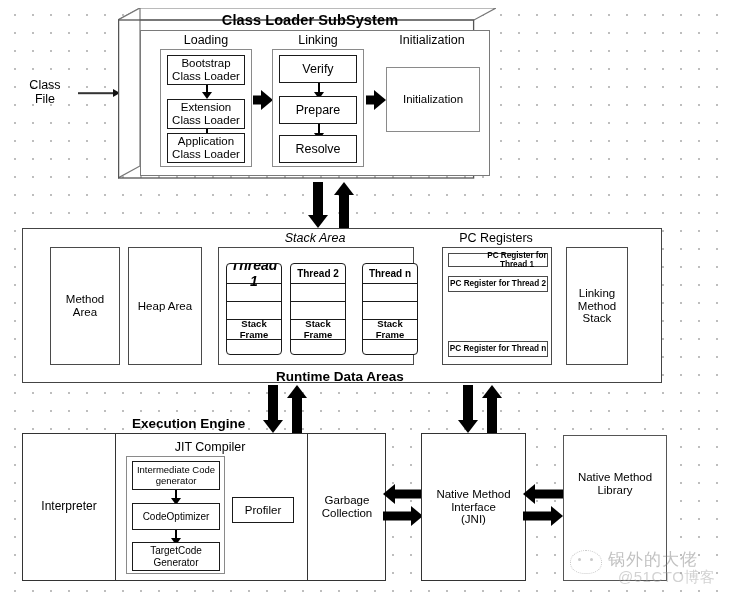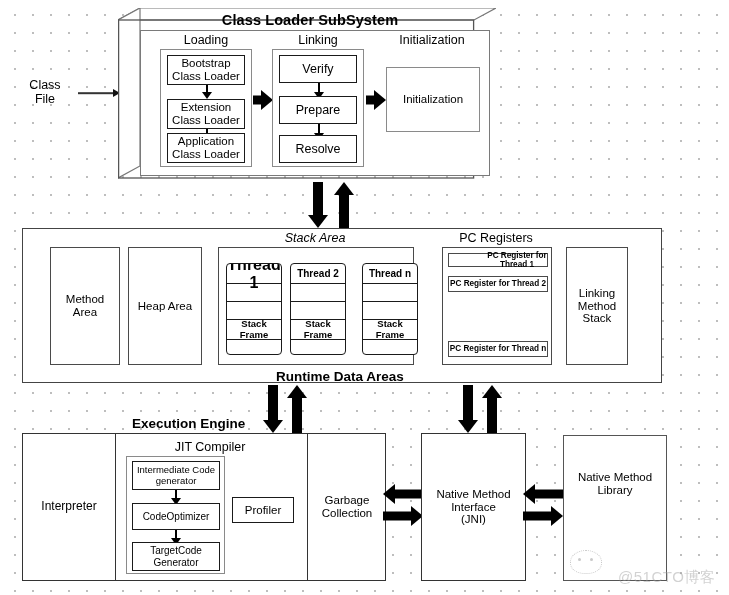--- a/index.html
+++ b/index.html
@@ -166,21 +166,21 @@
   <span class="lbl">Method</span>
   <span class="lbl">Area</span>
 </div>
 
 <div class="abs wbox-thin ctr lbl" style="left:128px;top:247px;width:74px;height:118px;">Heap Area</div>
 
 <div class="abs ctr ttl-md" style="left:240px;top:230px;width:150px;height:16px;font-style:italic;">Stack Area</div>
 <div class="abs wbox-thin" style="left:218px;top:247px;width:196px;height:118px;"></div>
 
 <div class="abs wbox" style="left:226px;top:263px;width:56px;height:92px;border-radius:4px;overflow:hidden;">
-  <div class="ctr lbl-sm" style="height:19px;font-size:16px;">Thread 1</div>
+  <div class="ctr lbl-sm" style="height:19px;font-size:14px;font-style:italic;">Thread 1</div>
   <div class="thread-cell" style="height:17px;"></div>
   <div class="thread-cell" style="height:17px;"></div>
   <div class="thread-cell ctr lbl-sm" style="height:19px;font-size:9.5px;">Stack Frame</div>
   <div class="lva-row">
     <div class="lbl-xs">LVA</div>
     <div class="lbl-xs">OS</div>
     <div class="lbl-xs">FD</div>
   </div>
 </div>
 
@@ -302,14 +302,15 @@
 <div class="abs ctr" style="left:563px;top:435px;width:104px;height:146px;background:#fff;border:1.4px solid #555;flex-direction:column;">
   <span class="lbl" style="margin-top:-48px;">Native Method</span>
   <span class="lbl" style="margin-top:0px;">Library</span>
 </div>
 
 <div id="wm">
   <div class="wm-face">
     <div class="wm-eye" style="left:7px;top:7px;"></div>
     <div class="wm-eye" style="left:19px;top:7px;"></div>
   </div>
+  <div class="wm-text">锅外的大佬</div>
   <div class="wm-sub">@51CTO博客</div>
 </div>
 
 </body></html>

